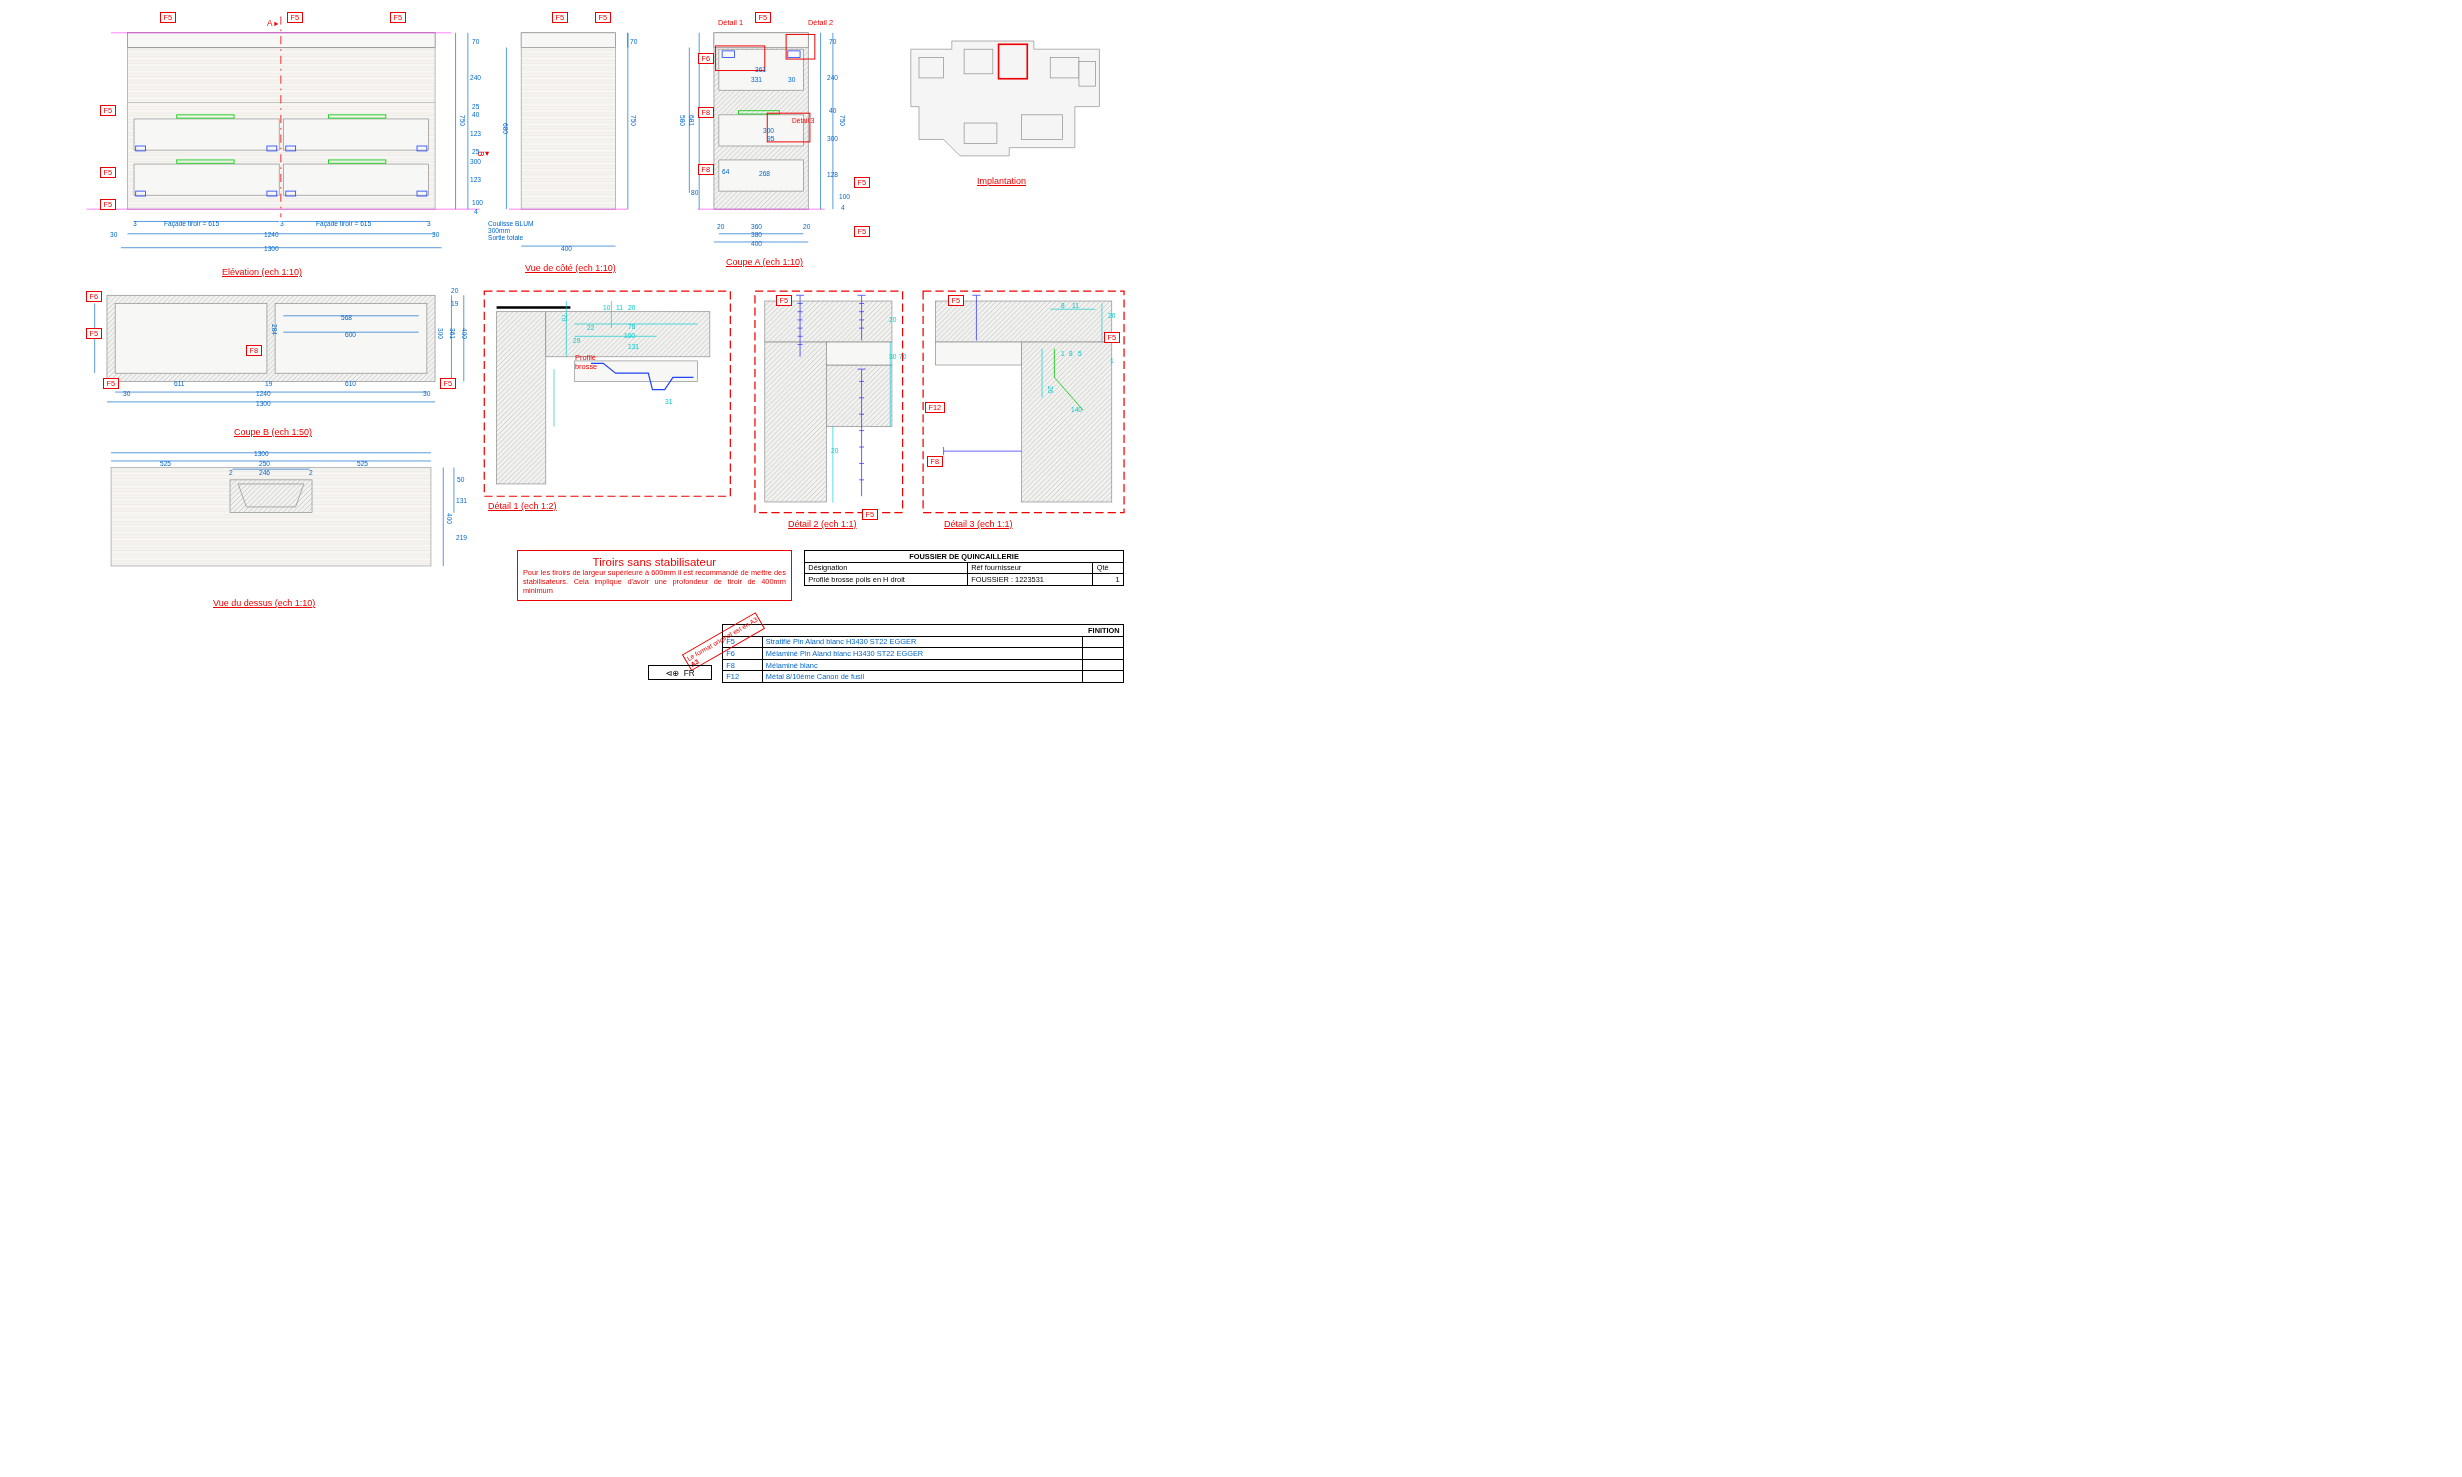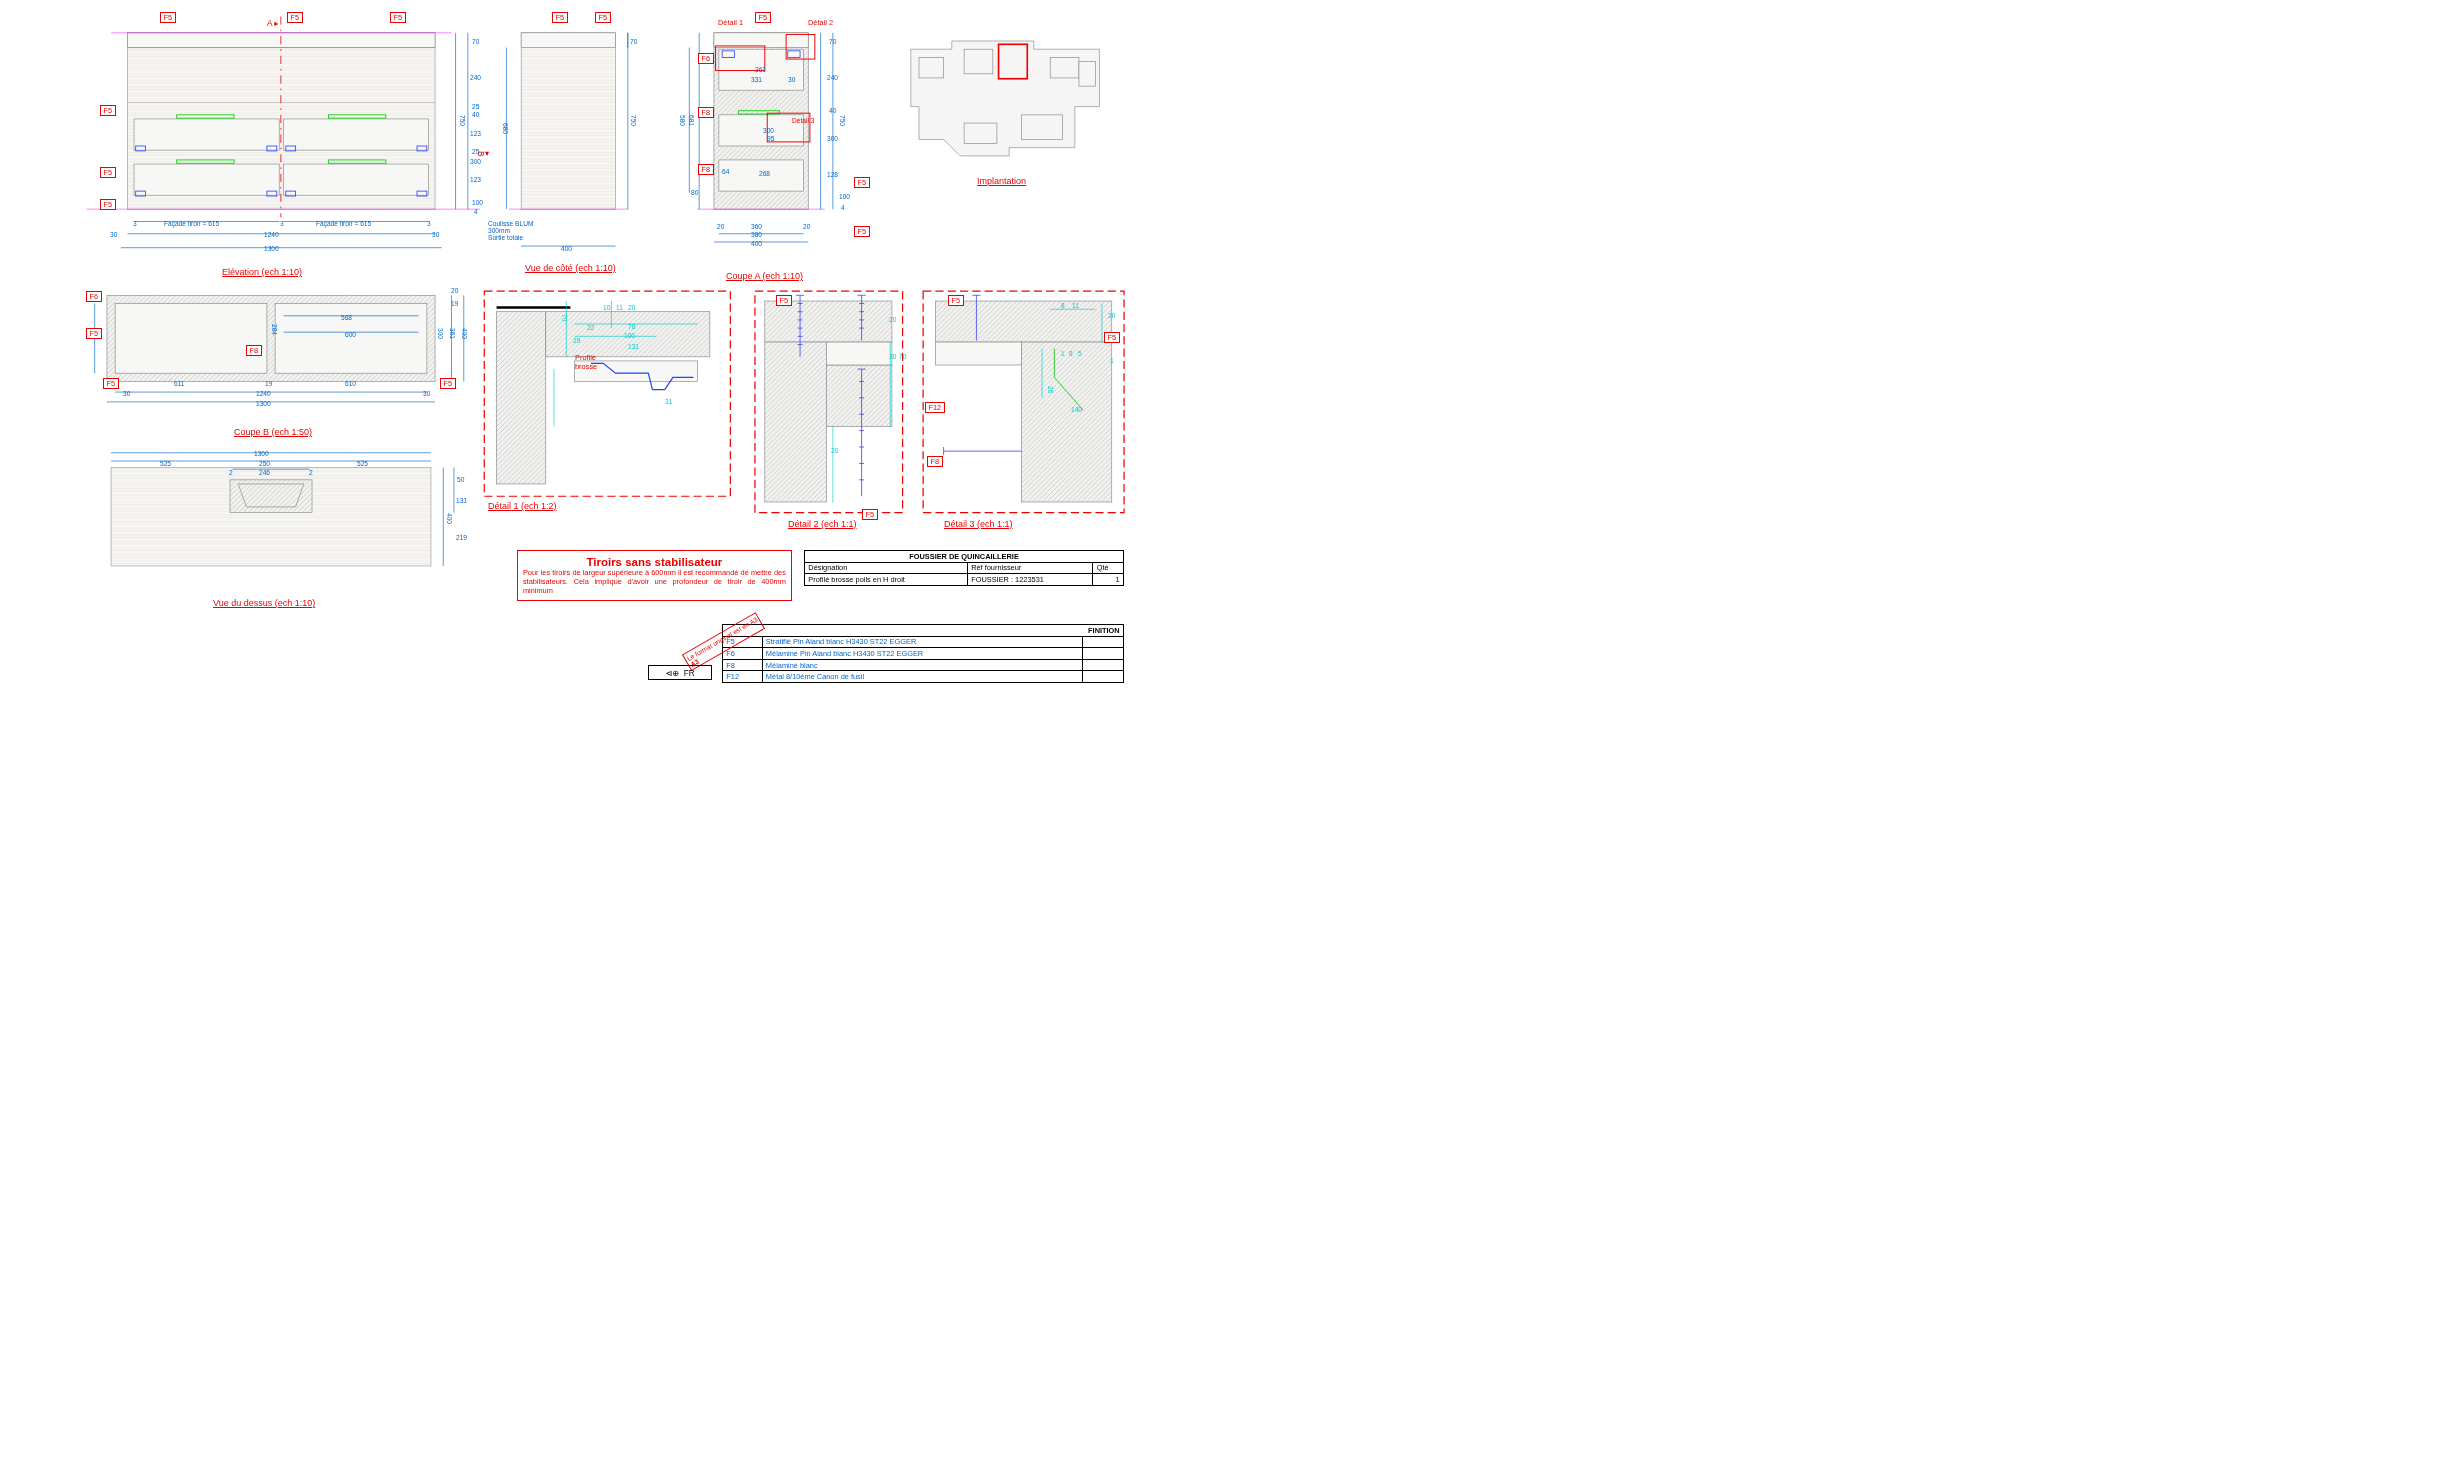--- a/index.html
+++ b/index.html
@@ -3,21 +3,21 @@
 <meta charset="utf-8">
 <style>
 body{margin:0;font-family:Arial,sans-serif;font-size:8.2px;background:#fff}
 .canvas{position:relative;width:1149px;height:689px}
 .abs{position:absolute}
 .red{color:#e00}
 .blue{color:#06c}
 .title{color:#e00;text-decoration:underline;font-size:9px}
 .tag{border:0.8px solid #e00;color:#e00;padding:0 2.5px;font-size:7.4px;background:#fff}
 .note-box{border:1.2px solid #e00;padding:4.9px;text-align:justify}
-.note-title{color:#e00;font-weight:bold;font-size:11.5px;text-align:center}
+.note-title{color:#e00;font-weight:normal;font-size:11.5px;text-align:center}
 .note-text{color:#e00;font-size:7.4px}
 .dashbox{border:1.5px dashed #e00}
 .tbl{border-collapse:collapse}
 .tbl td,.tbl th{border:0.8px solid #000;padding:0.8px 3.3px;font-size:7.4px}
 .fin td{color:#06c}
 .dim{color:#06c;font-size:6.6px}
 .dimc{color:#0cc;font-size:6.6px}
 .dimline{stroke:#06c;stroke-width:0.8}
 .dimlinec{stroke:#0cc;stroke-width:0.8}
 .part{fill:#f7f7f5;stroke:#888;stroke-width:0.8}
@@ -261,21 +261,21 @@
 <div class="abs dim" style="left:561px;top:245px">400</div>
 <div class="abs dim" style="left:502px;top:123px;writing-mode:vertical-rl">680</div>
 <div class="abs dim" style="left:630px;top:115px;writing-mode:vertical-rl">750</div>
 <div class="abs dim" style="left:630px;top:38px">70</div>
 <span class="abs tag" style="left:552px;top:12.3px">F5</span>
 <span class="abs tag" style="left:595px;top:12.3px">F5</span>
 <div class="abs blue" style="left:488px;top:220px;font-size:6.6px;white-space:pre">Coulisse BLUM
 300mm
 Sortie totale</div>
 
-<div class="abs title" style="left:726px;top:271px">Coupe A (ech 1:10)</div>
+<div class="abs title" style="left:726px;top:257px">Coupe A (ech 1:10)</div>
 <div class="abs red" style="left:718px;top:18px;font-size:7.4px">Détail 1</div>
 <div class="abs red" style="left:808px;top:18px;font-size:7.4px">Détail 2</div>
 <div class="abs red" style="left:792px;top:117px;font-size:6.6px">Détail 3</div>
 <div class="abs dim" style="left:751px;top:240px">400</div>
 <div class="abs dim" style="left:751px;top:231px">380</div>
 <div class="abs dim" style="left:751px;top:223px">360</div>
 <div class="abs dim" style="left:717px;top:223px">20</div>
 <div class="abs dim" style="left:803px;top:223px">20</div>
 <div class="abs dim" style="left:691px;top:189px">80</div>
 <div class="abs dim" style="left:688px;top:115px;writing-mode:vertical-rl">681</div>

